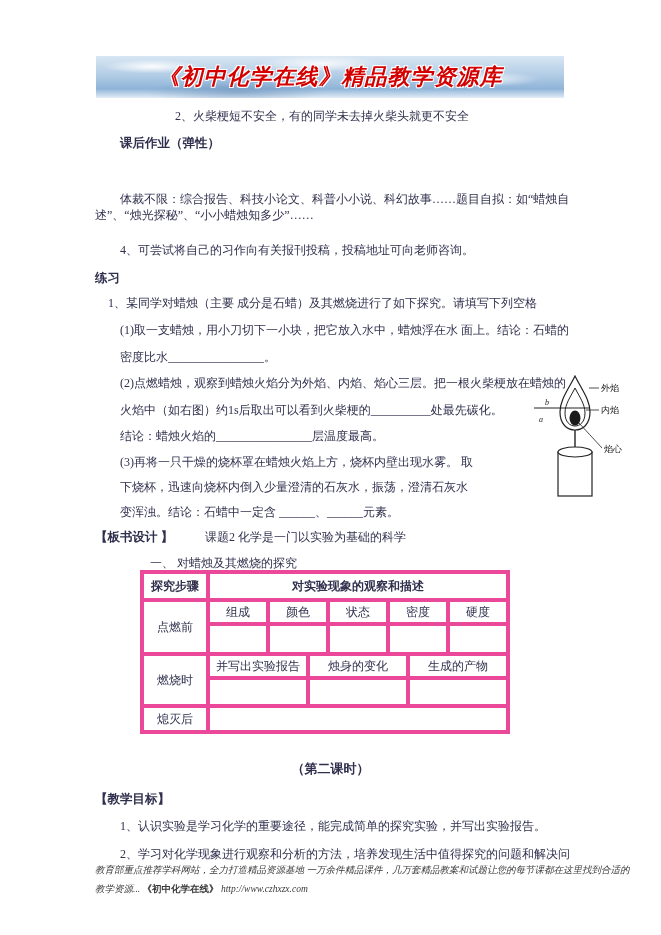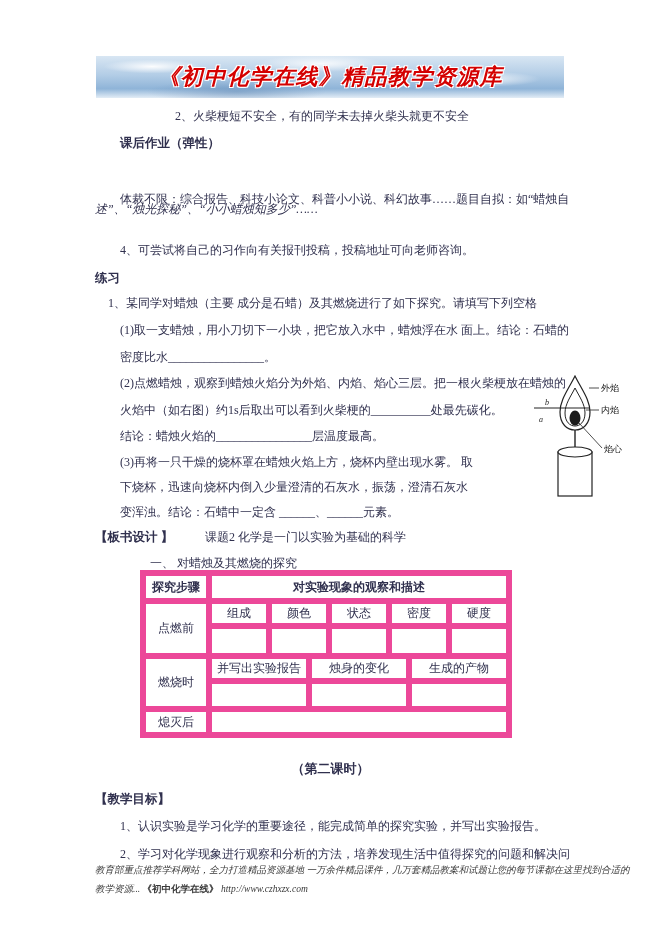--- a/index.html
+++ b/index.html
@@ -22,42 +22,42 @@
   .banner-text {
     font-size:22px; font-weight:bold; font-style:italic; color:#d40000; letter-spacing:1px;
     text-shadow:1px 1px 0 #ffffff, -1px -1px 0 #ffffff, 1px -1px 0 #ffffff, -1px 1px 0 #ffffff;
     white-space:nowrap;
   }
   .line { position:absolute; font-size:12px; line-height:16px; white-space:nowrap; }
   .bold { font-weight:bold; }
   .center { left:0; width:661px; text-align:center; }
   .exp-table { position:absolute; left:140px; top:558px; border-collapse:collapse; table-layout:fixed; }
   .exp-table td {
-    border:6px solid #ec4899; font-size:12px; text-align:center;
+    border:4px solid #ec4899; font-size:12px; text-align:center;
     padding:1px 0; overflow:hidden; white-space:nowrap;
   }
   .exp-table .hdr { font-weight:bold; }
   .diagram { position:absolute; left:528px; top:356px; }
   .footer-line { position:absolute; font-size:9.5px; font-style:italic; color:#3a3a3a; white-space:nowrap; }
   .footer-line b { font-style:normal;font-family:Liberation Mono, monospace; }
 </style>
 </head>
 <body>
 
 <div class="page">
 
   <div class="banner">
     <span class="banner-text">《初中化学在线》精品教学资源库</span>
   </div>
 
   <div class="line" style="left:175px; top:96px;">2、火柴梗短不安全，有的同学未去掉火柴头就更不安全</div>
 
   <div class="line bold" style="left:120px; top:123px; font-size:12.5px;">课后作业（弹性）</div>
   <div class="line" style="left:120px; top:179px;">体裁不限：综合报告、科技小论文、科普小小说、科幻故事……题目自拟：如“蜡烛自</div>
-  <div class="line" style="left:95px; top:189px;font-style:italic;">述”、“烛光探秘”、“小小蜡烛知多少”……</div>
+  <div class="line" style="left:95px; top:195px;">述”、“烛光探秘”、“小小蜡烛知多少”……</div>
   <div class="line" style="left:120px; top:230px;">4、可尝试将自己的习作向有关报刊投稿，投稿地址可向老师咨询。</div>
 
   <div class="line bold" style="left:95px; top:258px; font-size:12.5px;">练习</div>
   <div class="line" style="left:108px; top:283px;">1、某同学对蜡烛（主要 成分是石蜡）及其燃烧进行了如下探究。请填写下列空格</div>
   <div class="line" style="left:120px; top:310px;">(1)取一支蜡烛，用小刀切下一小块，把它放入水中，蜡烛浮在水 面上。结论：石蜡的</div>
   <div class="line" style="left:120px; top:337px;">密度比水________________。</div>
   <div class="line" style="left:120px; top:363px;">(2)点燃蜡烛，观察到蜡烛火焰分为外焰、内焰、焰心三层。把一根火柴梗放在蜡烛的</div>
   <div class="line" style="left:120px; top:390px;">火焰中（如右图）约1s后取出可以看到火柴梗的__________处最先碳化。</div>
   <div class="line" style="left:120px; top:416px;">结论：蜡烛火焰的________________层温度最高。</div>
   <div class="line" style="left:120px; top:442px;">(3)再将一只干燥的烧杯罩在蜡烛火焰上方，烧杯内壁出现水雾。  取</div>

